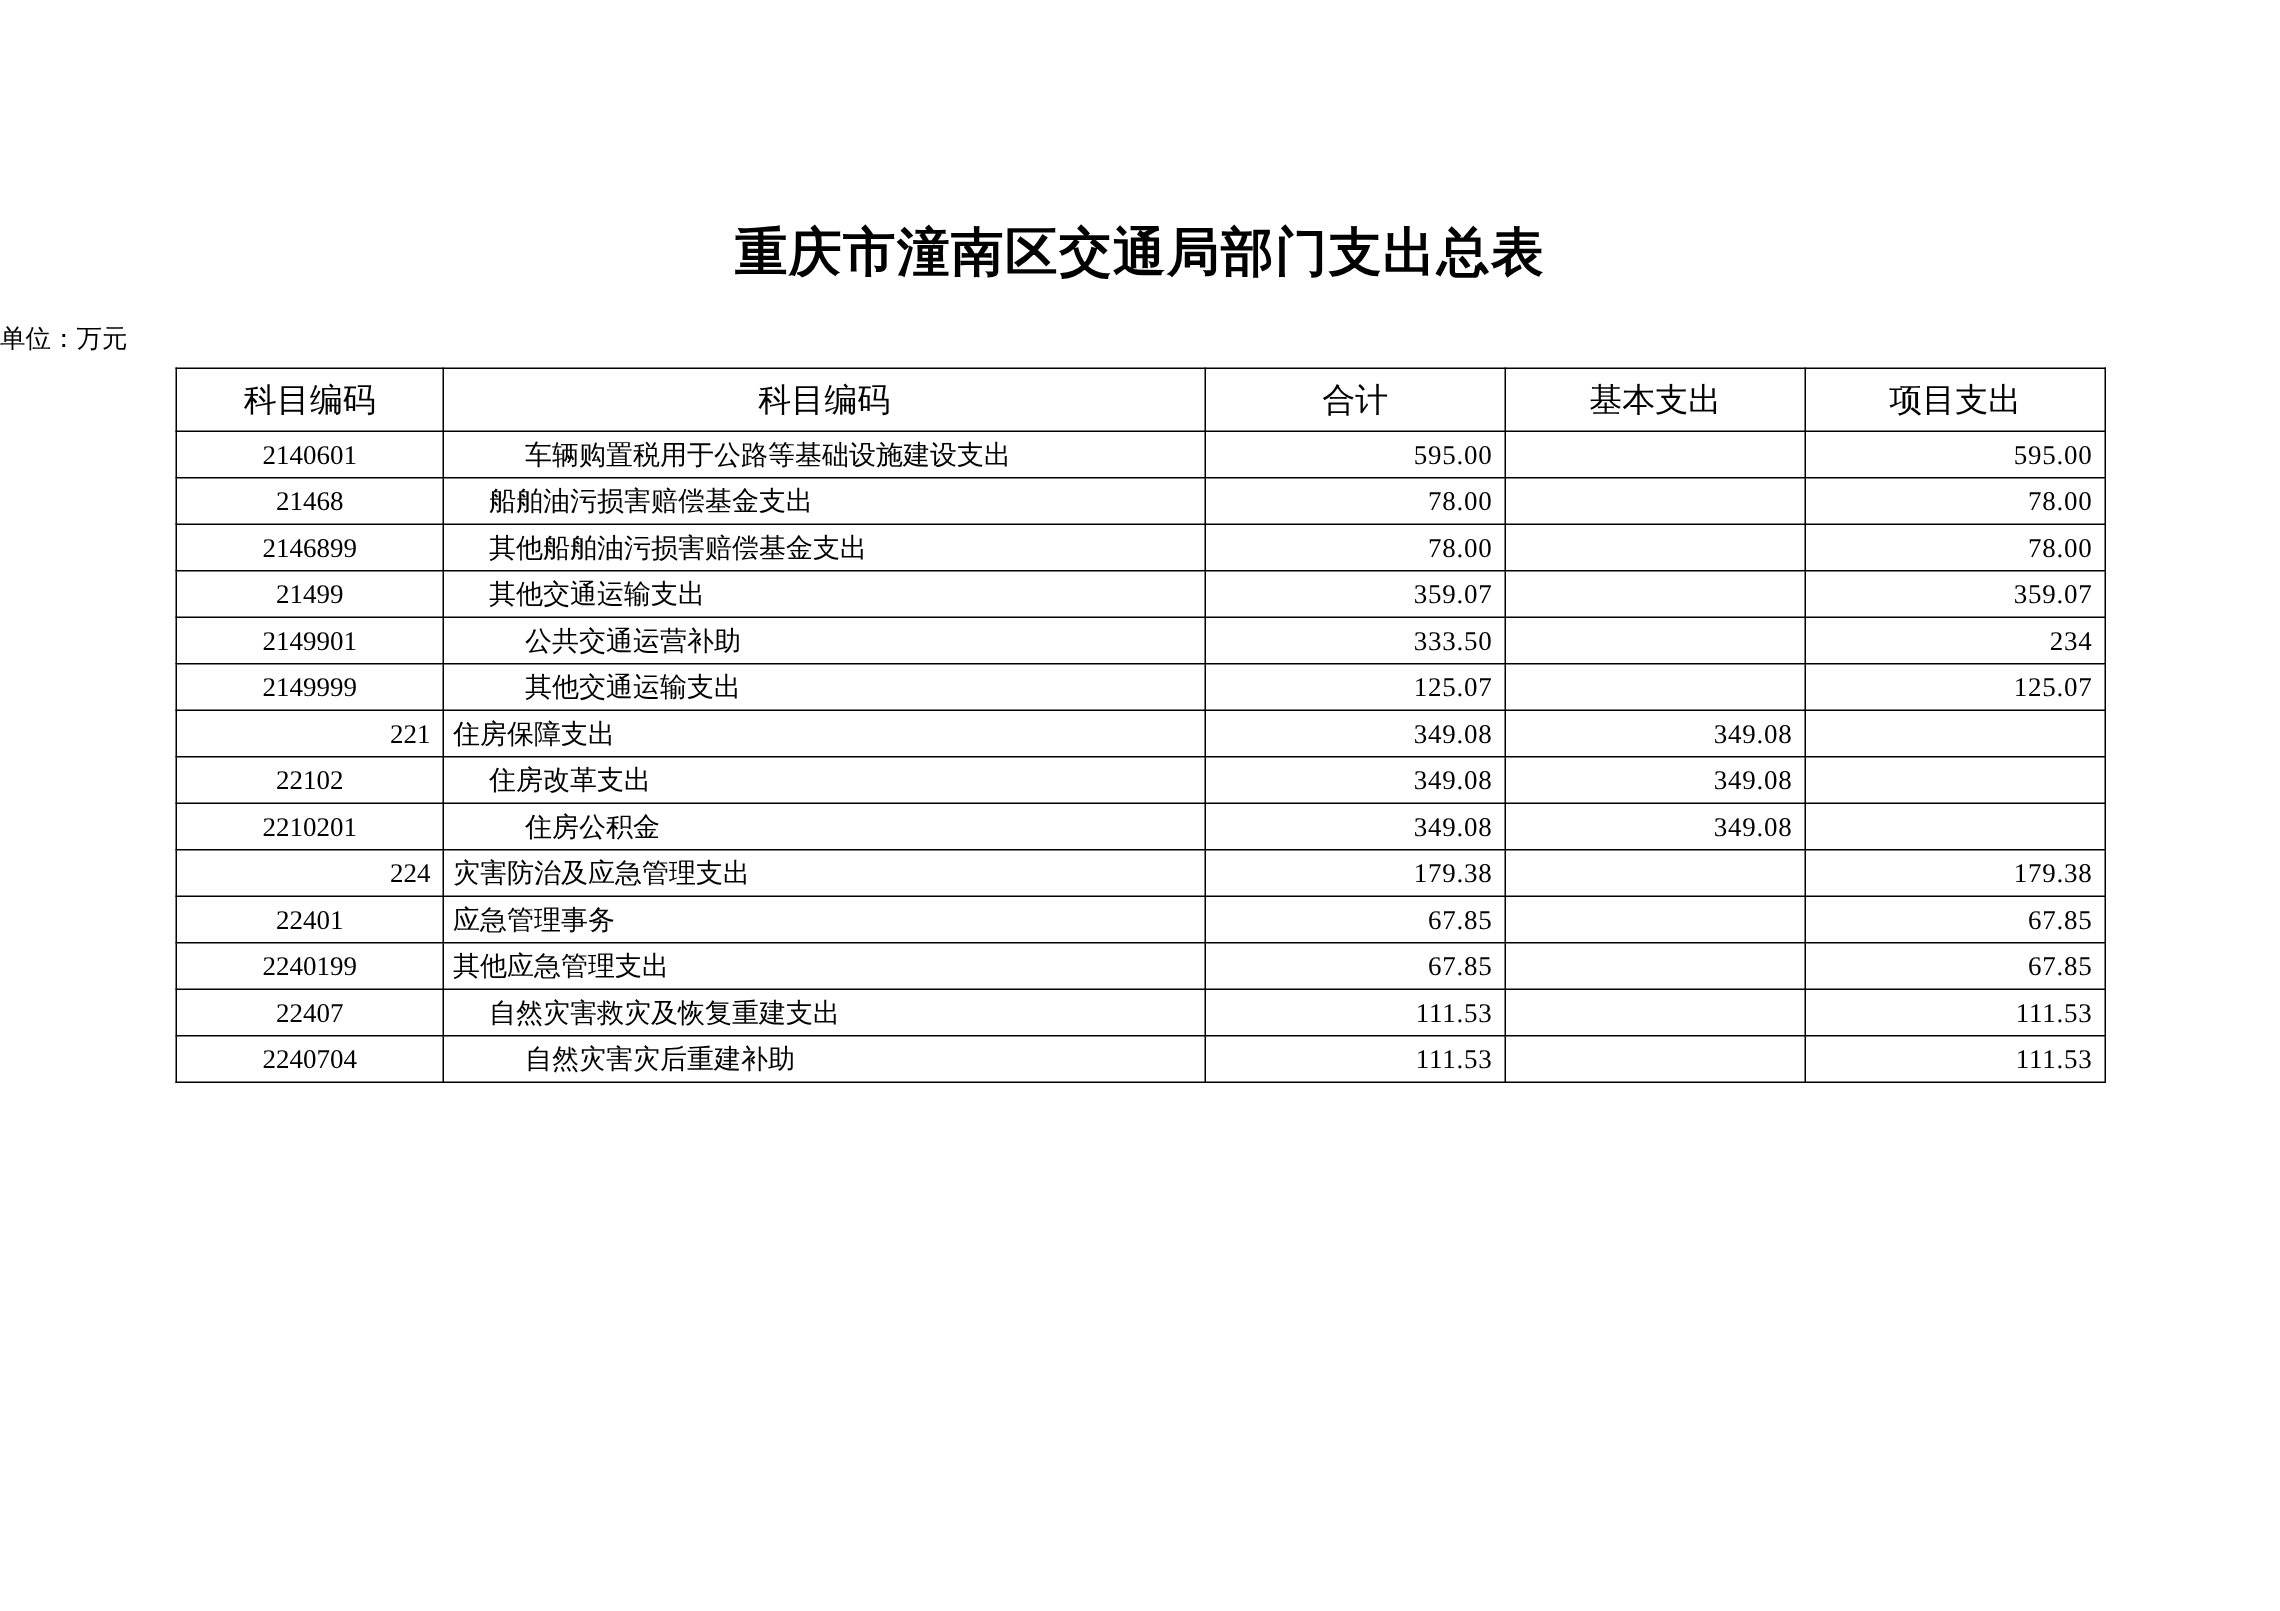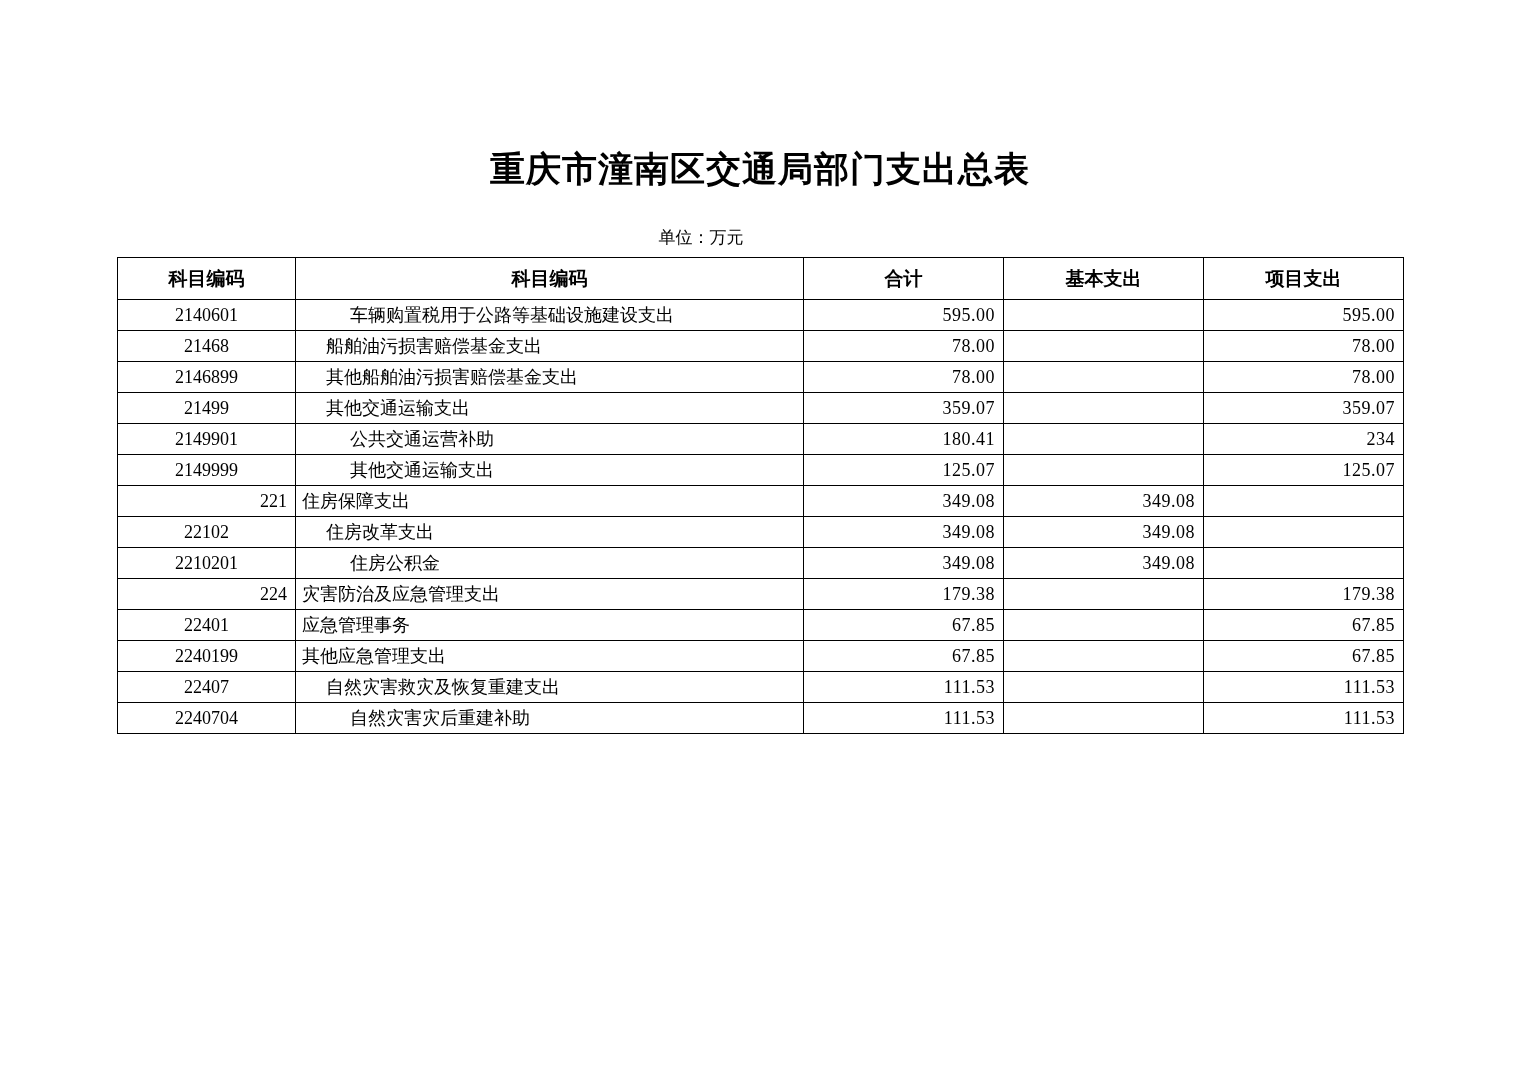--- a/index.html
+++ b/index.html
@@ -24,24 +24,24 @@
     text-align: center;
     font-family: "DejaVu Sans", "Liberation Sans", sans-serif;
     font-weight: bold;
     font-size: 35px;
     letter-spacing: 1px;
     margin: 0;
     padding-top: 148px;
     line-height: 1.2;
   }
   .unit-line {
-    text-align: center;
+    text-align: left;
     font-size: 17px;
     padding-right: 118px;
-    margin-top: 36px;
+    margin-top: 24px;
     font-family: "DejaVu Sans", "Liberation Sans", sans-serif;
   }
   .table-wrap {
     margin: 8px auto 0 auto;
     width: 1286px;
   }
   table.budget {
     border-collapse: collapse;
     width: 100%;
     table-layout: fixed;
@@ -55,23 +55,23 @@
   table.budget th, table.budget td {
     border: 1px solid #000000;
     height: 31px;
     font-size: 18px;
     padding: 0 8px;
     box-sizing: border-box;
     vertical-align: middle;
   }
   table.budget thead th {
     text-align: center;
-    font-weight: bold;
+    font-weight: normal;
     font-family: "DejaVu Sans", "Liberation Sans", sans-serif;
-    font-size: 19px;
+    font-size: 22px;
     height: 42px;
   }
   td.code {
     text-align: center;
     font-family: "Liberation Serif", serif;
     font-size: 19px;
   }
   td.code.lvl1 {
     text-align: right;
     padding-left: 14px;
@@ -143,21 +143,21 @@
           <tr>
             <td class="code">21499</td>
             <td class="name ind1">其他交通运输支出</td>
             <td class="num">359.07</td>
             <td class="num"></td>
             <td class="num">359.07</td>
           </tr>
           <tr>
             <td class="code">2149901</td>
             <td class="name ind2">公共交通运营补助</td>
-            <td class="num">180.41</td>
+            <td class="num">333.50</td>
             <td class="num"></td>
             <td class="num">234</td>
           </tr>
           <tr>
             <td class="code">2149999</td>
             <td class="name ind2">其他交通运输支出</td>
             <td class="num">125.07</td>
             <td class="num"></td>
             <td class="num">125.07</td>
           </tr>

